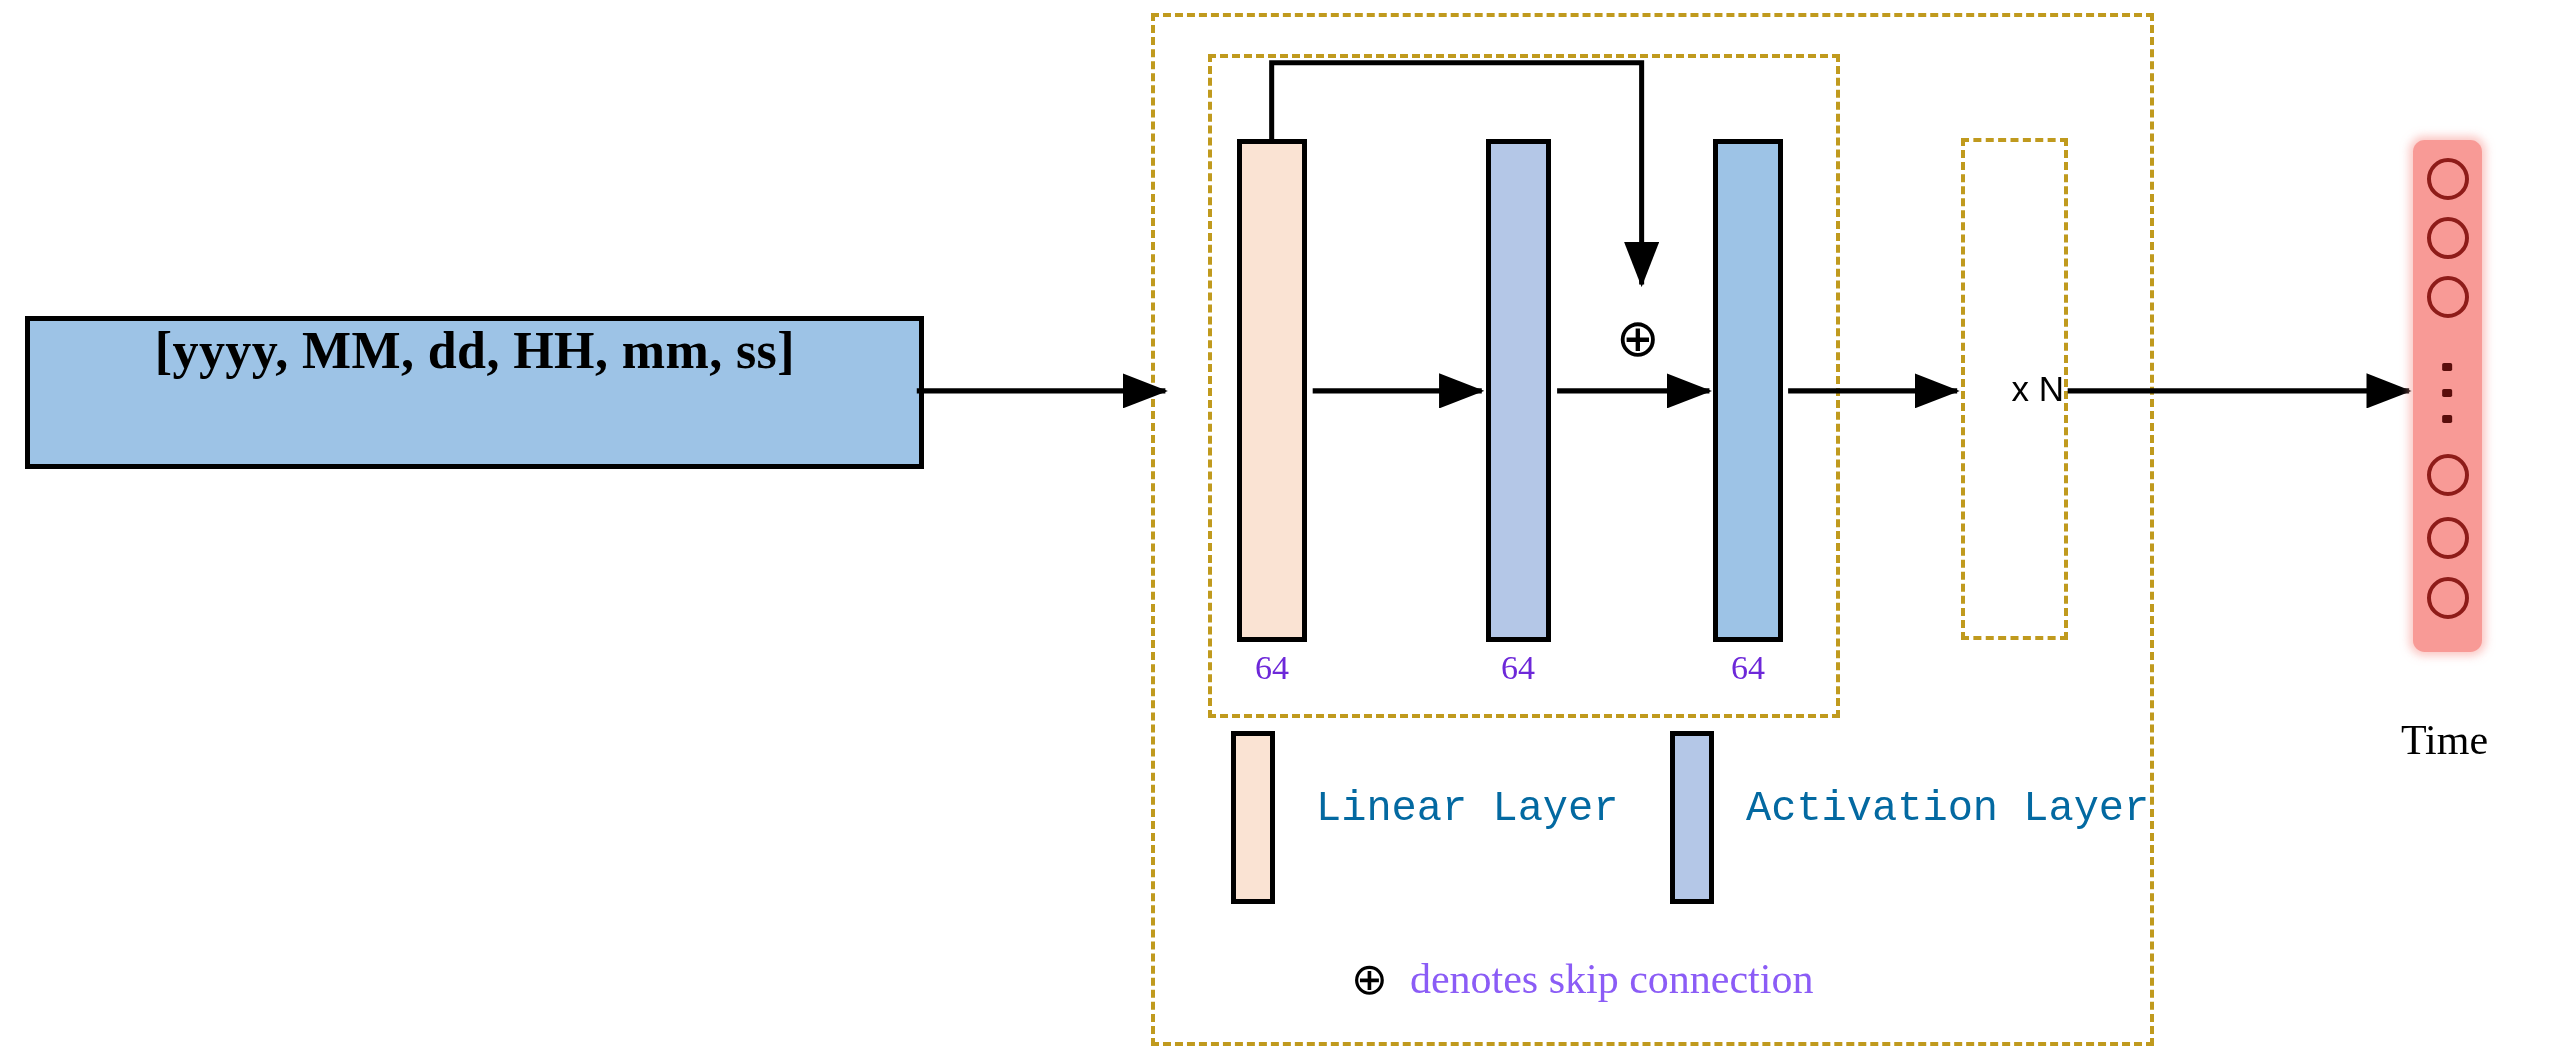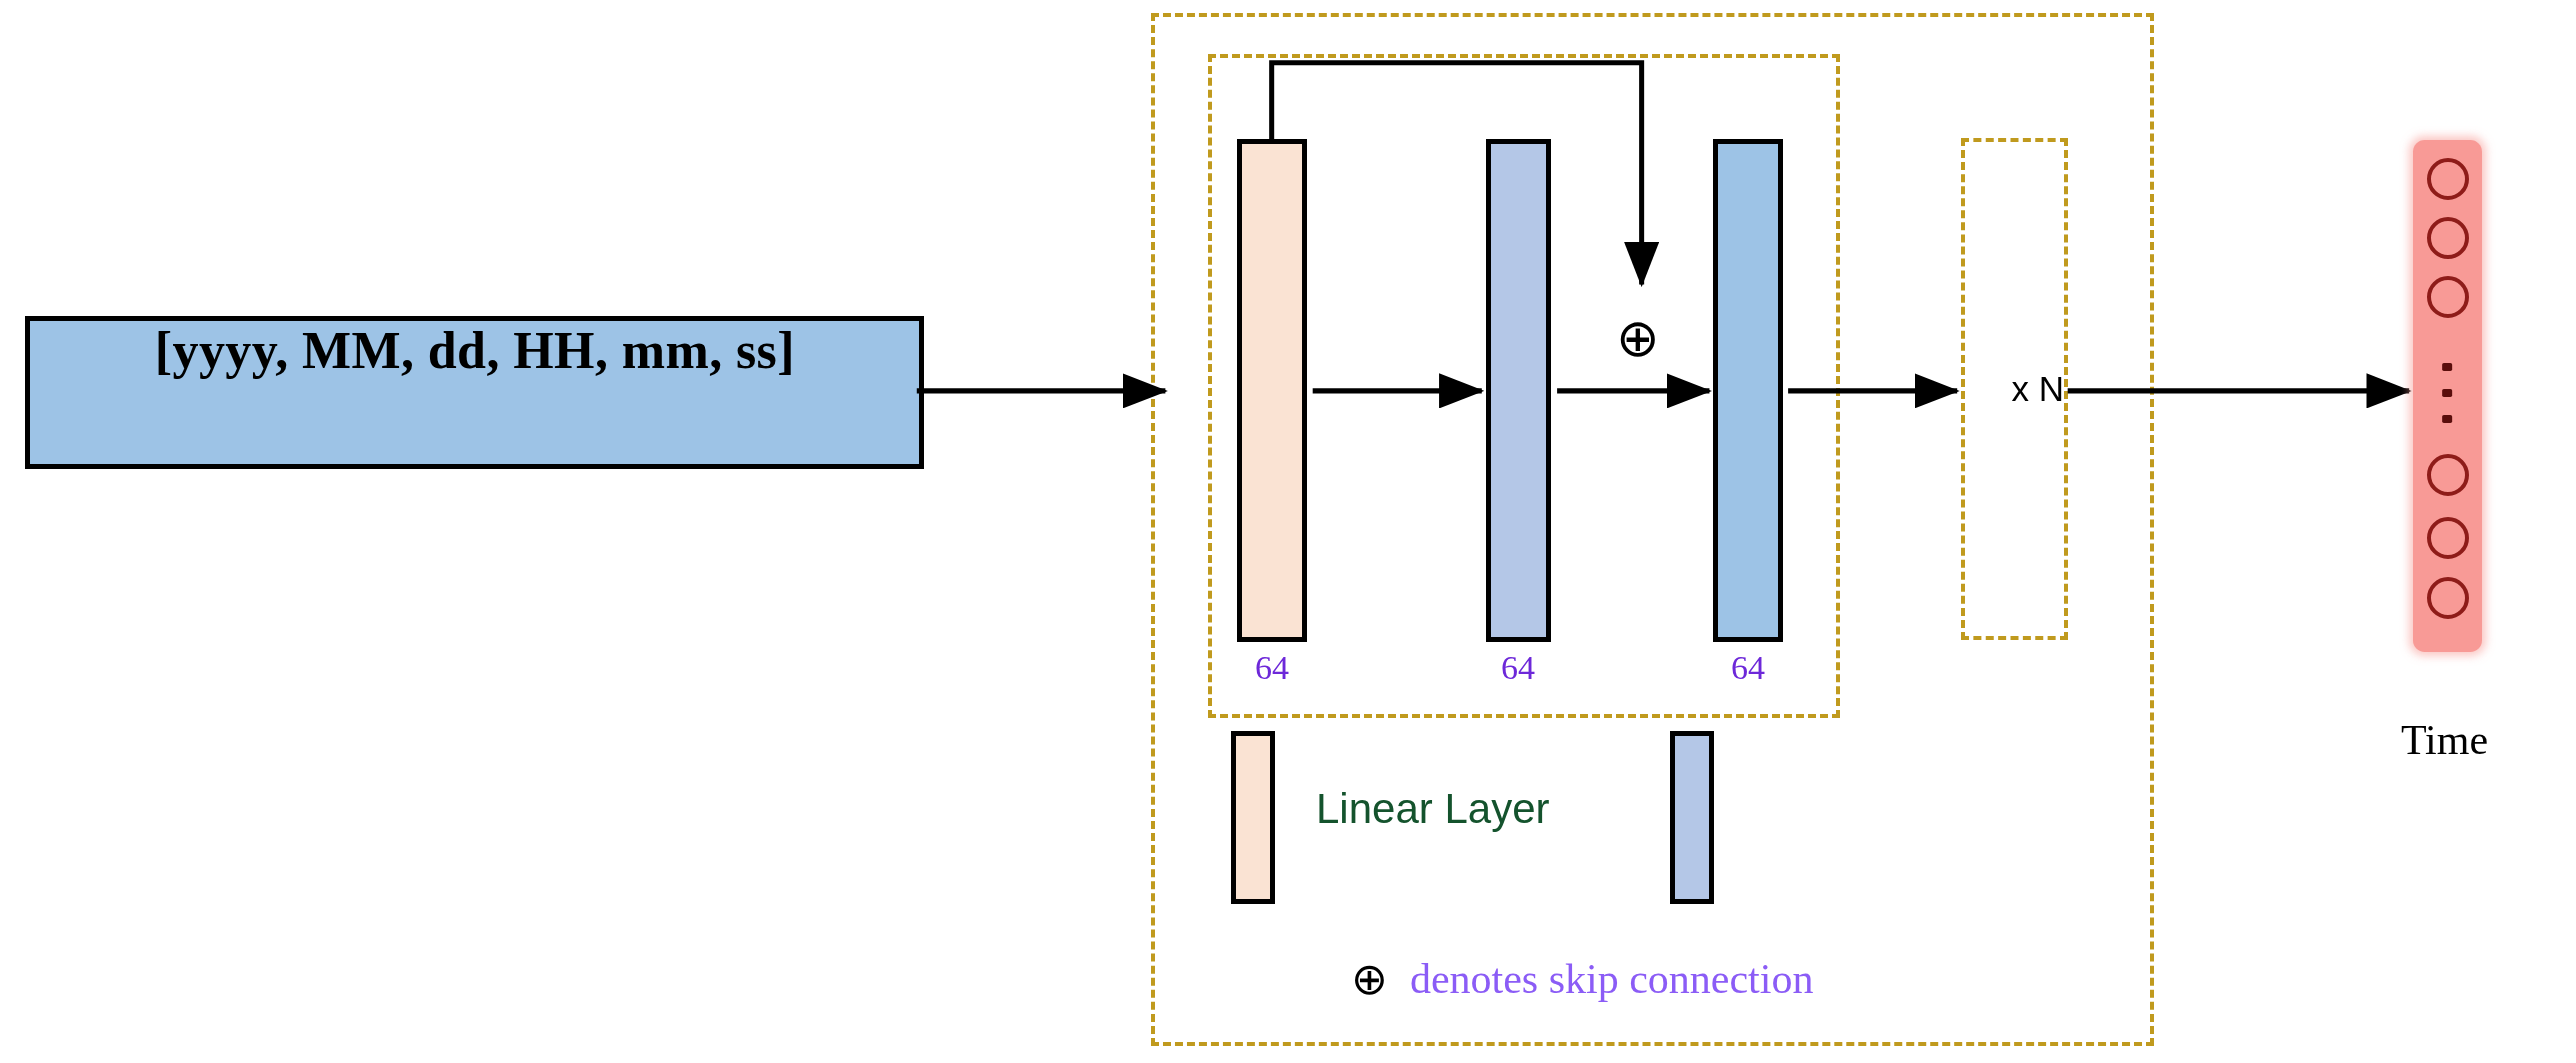--- a/index.html
+++ b/index.html
@@ -119,23 +119,23 @@
     width: 44px;
     height: 173px;
   }
   #legend-swatch-linear { left: 1231px; background: #FAE3D3; }
   #legend-swatch-activation { left: 1670px; background: #B4C7E7; }
 
   .legend-text {
     position: absolute;
     top: 785px;
     font-size: 42px;
-    color: #14532d;
+    color: #0369a1;
     white-space: nowrap;
-    font-family: Liberation Sans, sans-serif;
+    font-family: Liberation Mono, monospace;
   }
   #legend-text-linear { left: 1316px; }
   #legend-text-activation { left: 1746px; }
 
   
   #skip-note {
     position: absolute;
     left: 1351px;
     top: 955px;
     display: flex;
@@ -254,20 +254,21 @@
 
     <line x1="2470" y1="467" x2="2878" y2="467" stroke="#000000" stroke-width="6" marker-end="url(#arrowhead)"></line>
 
     <polyline points="1519,166 1519,75 1961,75 1961,340" fill="none" stroke="#000000" stroke-width="6" marker-end="url(#arrowhead)"></polyline>
   </svg>
 
   <div id="legend-swatch-linear" class="legend-swatch"></div>
   <div id="legend-text-linear" class="legend-text">Linear Layer</div>
 
   <div id="legend-swatch-activation" class="legend-swatch"></div>
+  <div id="legend-text-activation" class="legend-text">Activation Layer</div>
 
   <div id="skip-note">
     <span class="oplus">⊕</span>
     <span class="note-txt">denotes skip connection</span>
   </div>
 
   <div id="embedding-block">
     <div id="emb-c0" class="emb-circle"></div>
     <div id="emb-c1" class="emb-circle"></div>
     <div id="emb-c2" class="emb-circle"></div>

